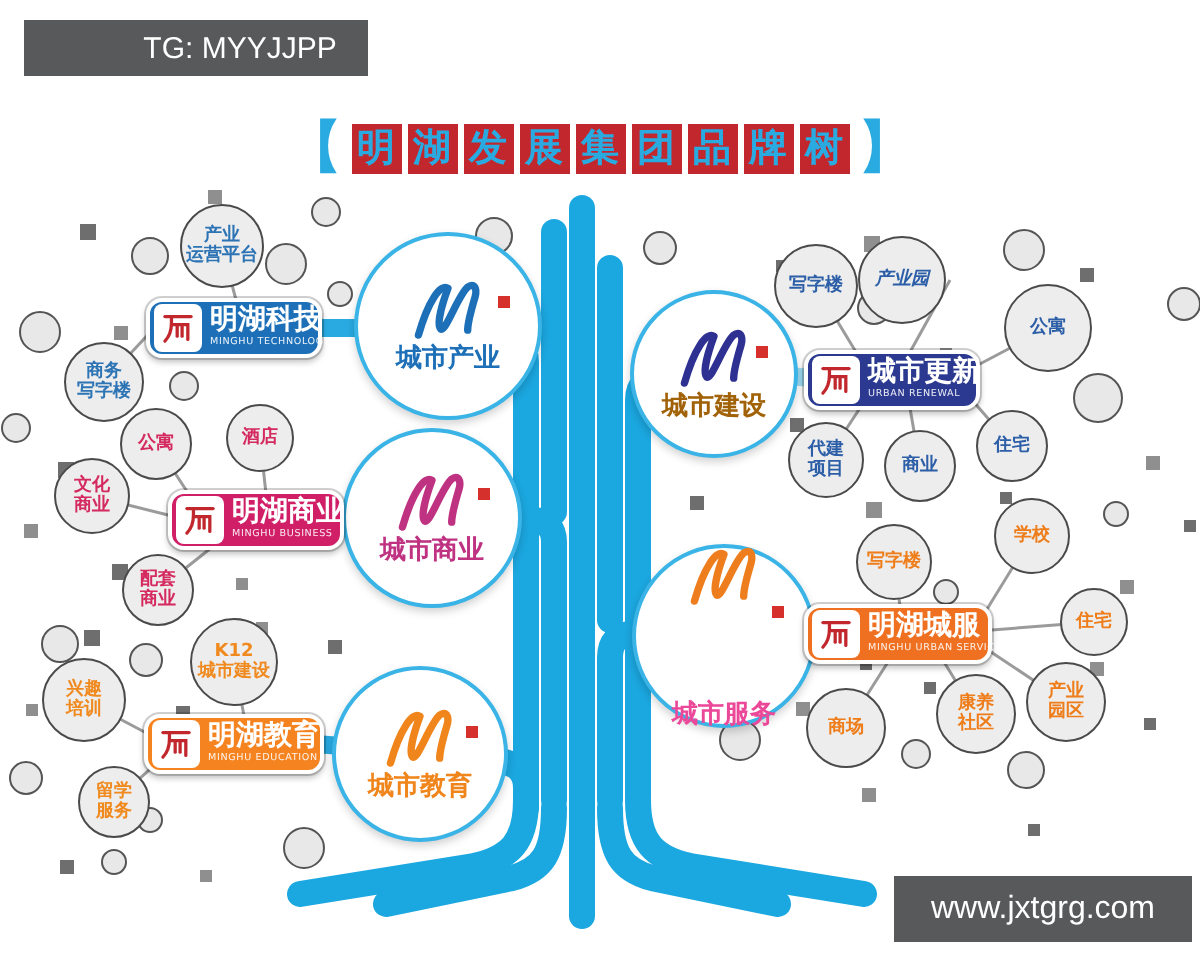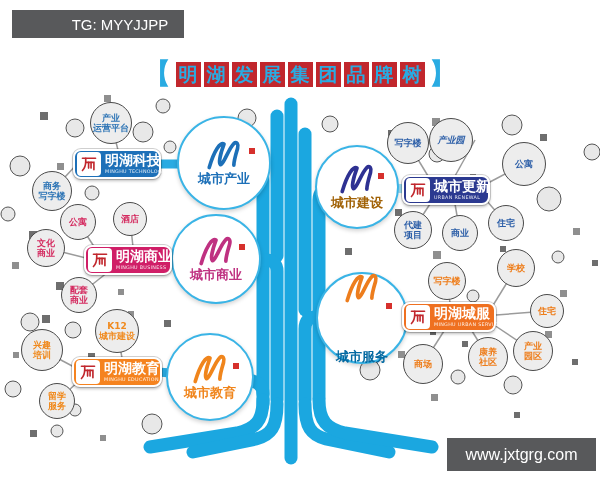--- a/index.html
+++ b/index.html
@@ -281,21 +281,21 @@
           <path fill="none" stroke="#2e3192" stroke-width="3" stroke-linecap="round" stroke-linejoin="round" d="M3 24 C7 10 12 3 15 5 C12 13 10.5 20 12 21.5 C14 23 19 8 23 4.5 C25.5 2.5 27 5 26 8.5 C24.5 13.5 23 19 23 22"></path>
         </svg></span>
     <span class="reg"></span>
     <span class="node-label" style="color: #a16207;">城市建设</span>
   </div>
   <div class="node" style="left: 316px; top: 272px; width: 92px; height: 92px;">
     <span class="m-logo"><svg width="44" height="32" viewBox="0 0 30 26">
           <path fill="none" stroke="#ed7d1d" stroke-width="3" stroke-linecap="round" stroke-linejoin="round" d="M3 24 C7 10 12 3 15 5 C12 13 10.5 20 12 21.5 C14 23 19 8 23 4.5 C25.5 2.5 27 5 26 8.5 C24.5 13.5 23 19 23 22"></path>
         </svg></span>
     <span class="reg"></span>
-    <span class="node-label" style="color: #0369a1; margin-top: 41px;">城市服务</span>
+    <span class="node-label" style="color: #ec4899; margin-top: 41px;">城市服务</span>
   </div>
 
 <div class="bubble" style="left: 90px; top: 102px; width: 42px; height: 42px; color: rgb(45, 116, 181);">产业
 运营平台</div>
     <div class="bubble" style="left: 32px; top: 171px; width: 40px; height: 40px; color: rgb(45, 116, 181);">商务
 写字楼</div>
     <div class="bubble" style="left: 60px; top: 204px; width: 36px; height: 36px; color: rgb(212, 42, 95);">公寓</div>
     <div class="bubble" style="left: 113px; top: 202px; width: 34px; height: 34px; color: rgb(212, 42, 95);">酒店</div>
     <div class="bubble" style="left: 27px; top: 229px; width: 38px; height: 38px; color: rgb(212, 42, 95);">文化
 商业</div>

